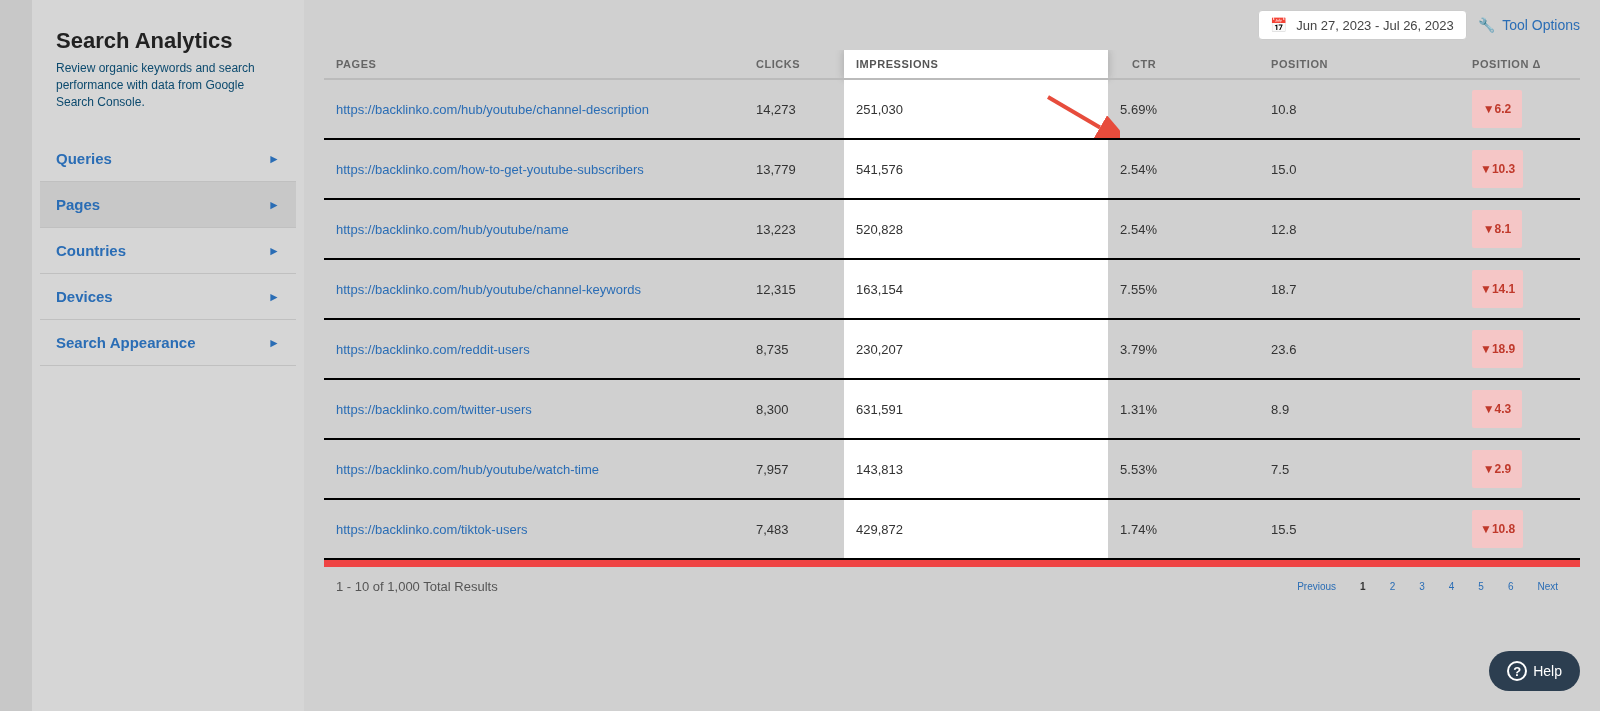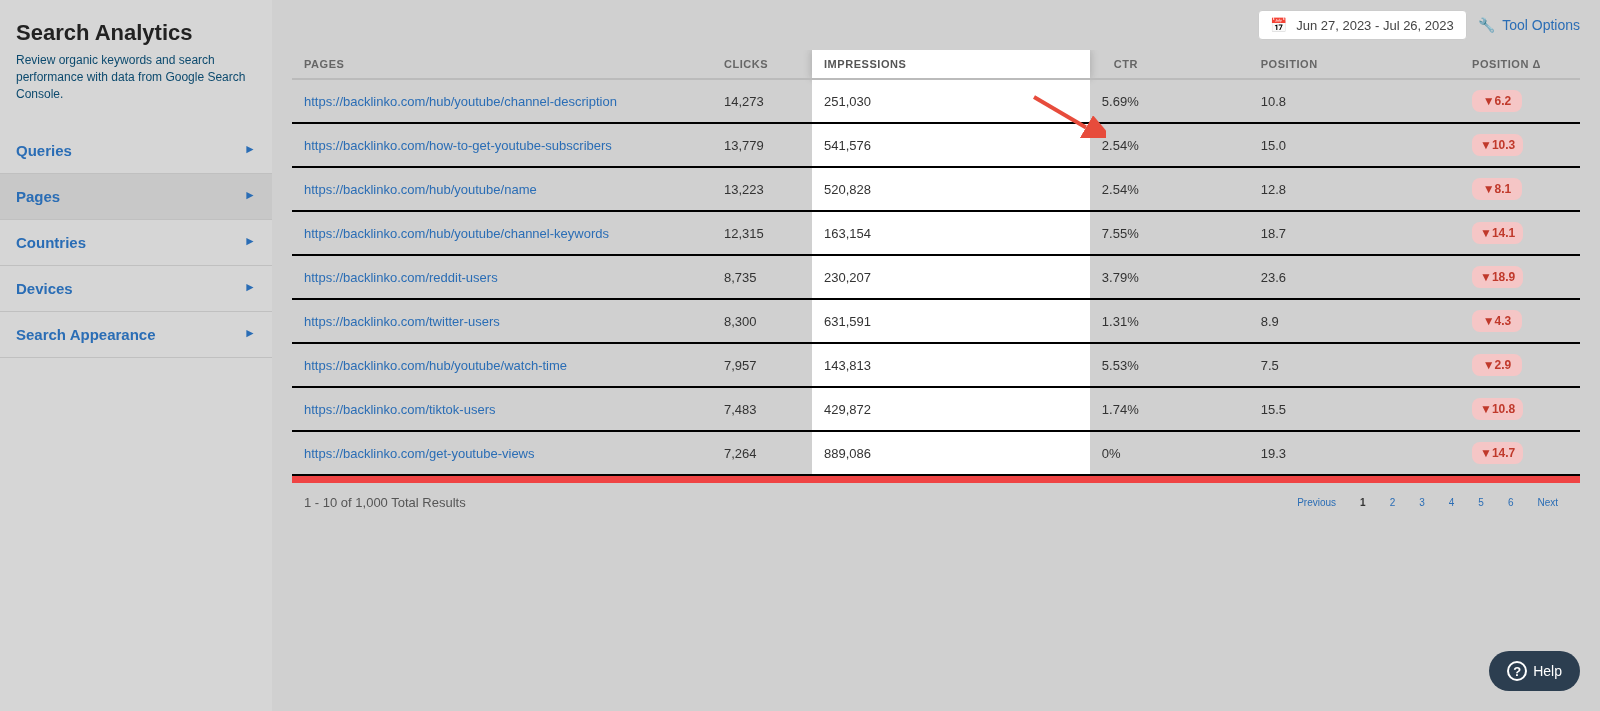--- a/index.html
+++ b/index.html
@@ -14,22 +14,23 @@
 
     .main-container {
       display: flex;
       height: 100%;
     }
 
     
     .sidebar {
       width: 272px;
       background: #d6d6d6;
-      padding: 0;
+      padding: 8px;
       flex-shrink: 0;
+      margin-left: 32px;
     }
 
     .header-area {
       padding: 20px 16px 16px 16px;
       background: #d6d6d6;
     }
 
     .app-title {
       font-size: 22px;
       font-weight: 700;
@@ -42,21 +43,21 @@
       color: #0c4a6e;
       line-height: 1.4;
     }
 
     .sidebar-nav {
       margin-top: 10px;
     }
 
     .sidebar-item {
       display: flex;
-      align-items: flex-start;
+      align-items: center;
       justify-content: space-between;
       padding: 14px 16px;
       cursor: pointer;
       border-bottom: 1px solid #c0c0c0;
     }
 
     .sidebar-item.active {
       background: #c8c8c8;
     }
 
@@ -168,22 +169,22 @@
     }
 
     .position-delta-negative {
       color: #c0392b;
       font-size: 12px;
       font-weight: 600;
     }
 
     .position-delta-cell {
       background: #f5c6c6;
-      padding: 4px 8px;
-      border-radius: 8px;
+      padding: 12px 8px;
+      border-radius: 2px;
       display: inline-block;
       min-width: 50px;
       text-align: center;
     }
 
     
     .red-arrow-container {
       position: absolute;
       top: 38px;
       left: 57%;
@@ -395,28 +396,20 @@
                 <td><span class="position-delta-cell position-delta-negative">▼2.9</span></td>
               </tr>
               <tr style="background: transparent;">
                 <td><a href="#" class="page-link">https://backlinko.com/tiktok-users</a></td>
                 <td>7,483</td>
                 <td style="background: white; box-shadow: rgba(0, 0, 0, 0.08) 2px 0px 8px, rgba(0, 0, 0, 0.08) -2px 0px 8px; position: relative; z-index: 10;">429,872</td>
                 <td>1.74%</td>
                 <td>15.5</td>
                 <td><span class="position-delta-cell position-delta-negative">▼10.8</span></td>
               </tr>
-              <tr style="background: transparent;">
-                <td><a href="#" class="page-link">https://backlinko.com/get-youtube-views</a></td>
-                <td>7,264</td>
-                <td style="background: white; box-shadow: rgba(0, 0, 0, 0.08) 2px 0px 8px, rgba(0, 0, 0, 0.08) -2px 0px 8px; position: relative; z-index: 10;">889,086</td>
-                <td>0%</td>
-                <td>19.3</td>
-                <td><span class="position-delta-cell position-delta-negative">▼14.7</span></td>
-              </tr>
             </tbody>
         </table>
 
         <div class="pagination-row">
           <span class="pagination-info">1 - 10 of 1,000 Total Results</span>
           <div class="pagination-controls" id="pagination-controls">
           <button class="page-btn">Previous</button>
               <button class="page-btn active" style="color: rgb(51, 51, 51); font-weight: 700;">1</button>
               <button class="page-btn">2</button>
               <button class="page-btn">3</button>

